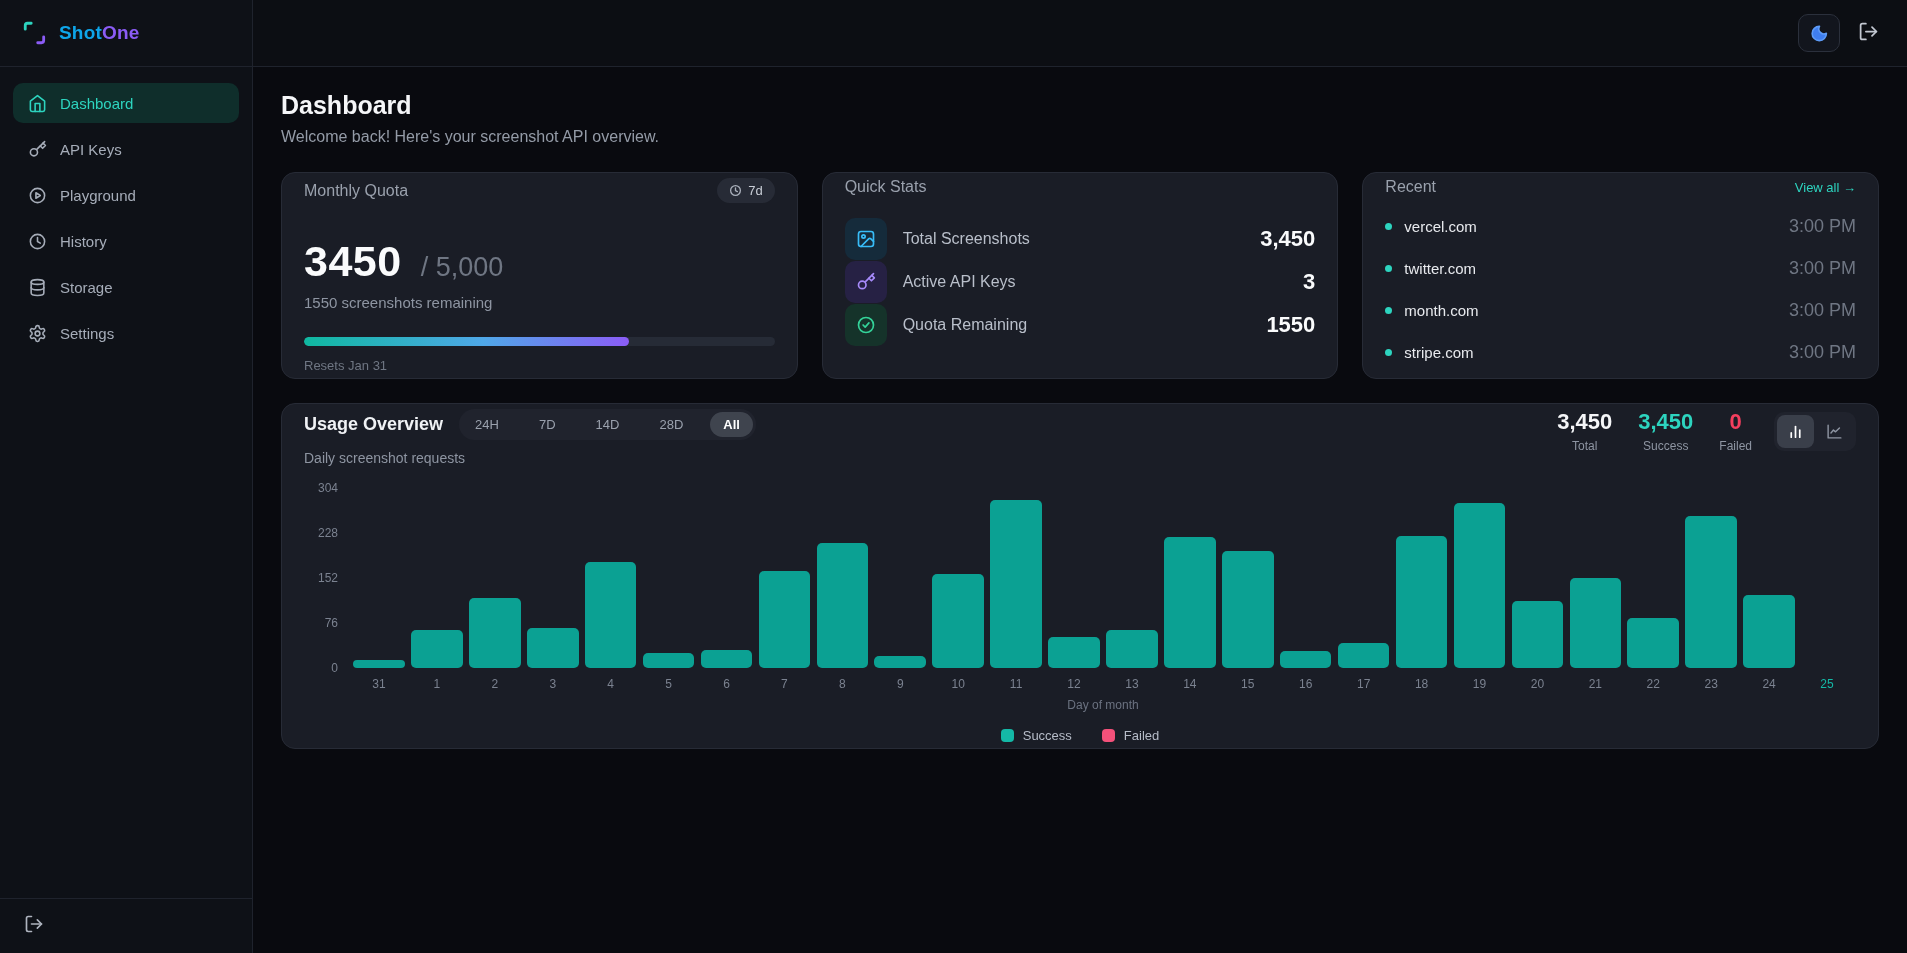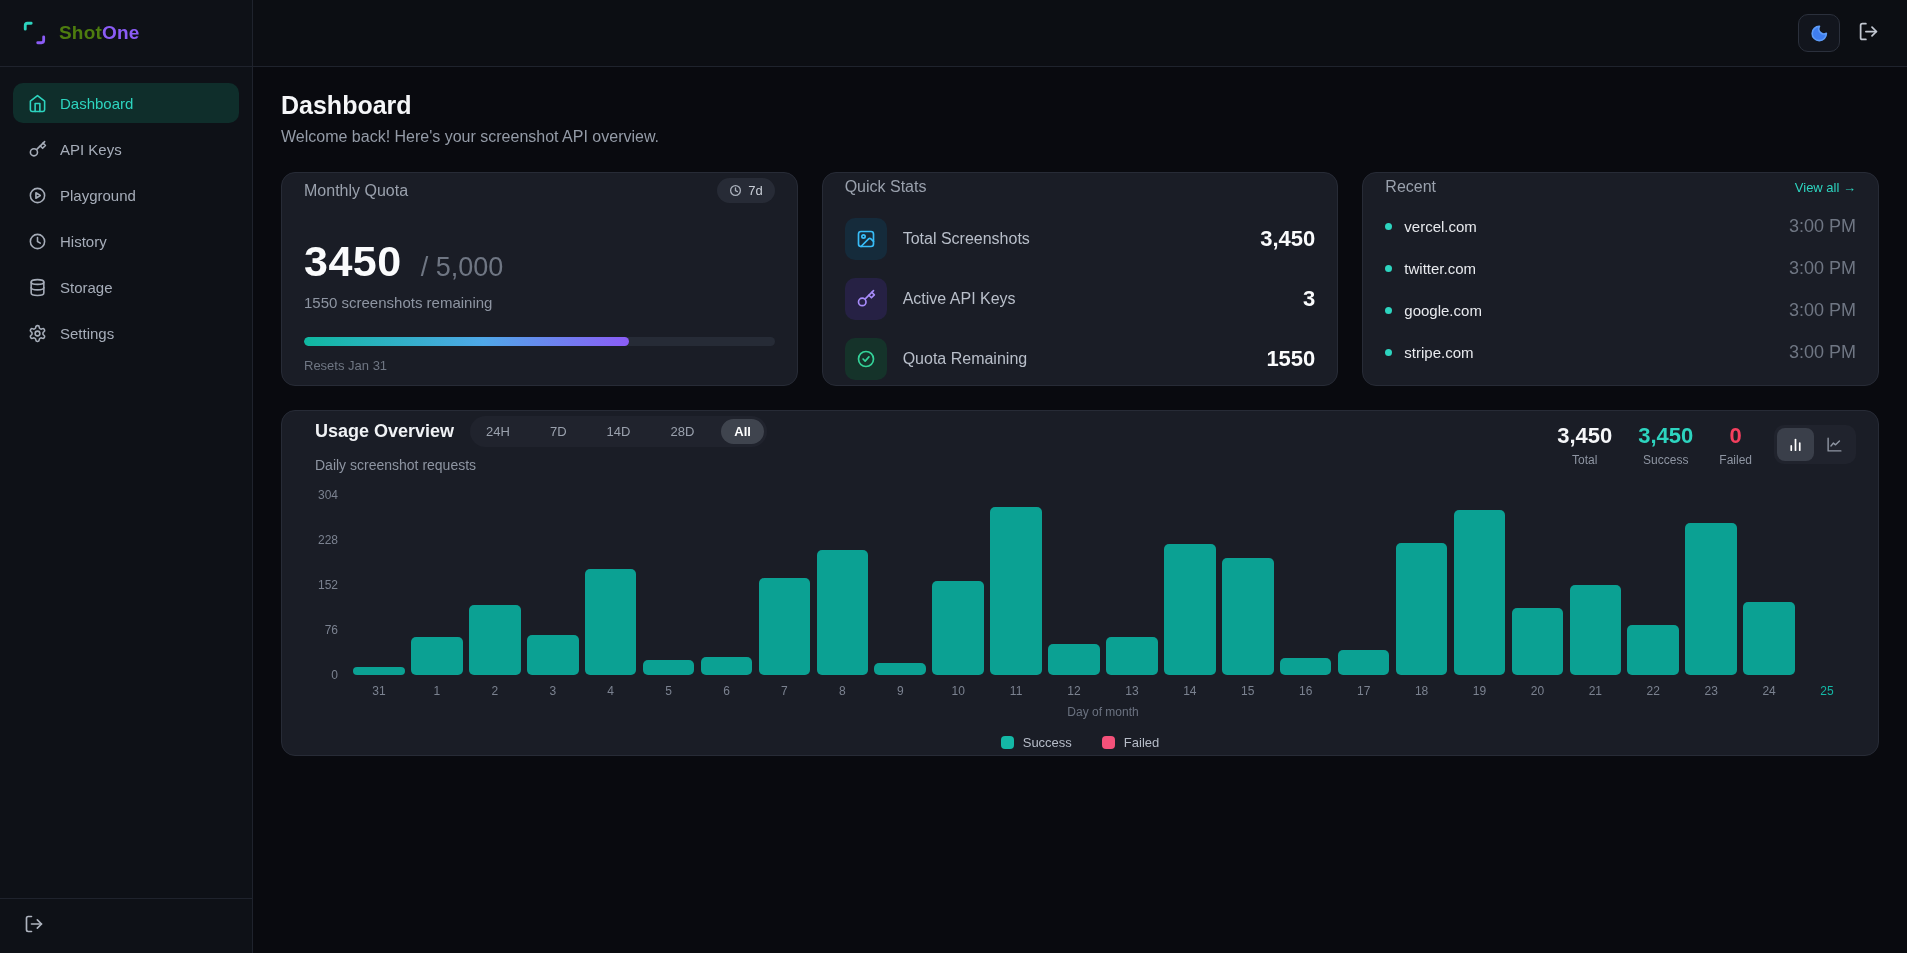--- a/index.html
+++ b/index.html
@@ -12,21 +12,21 @@
 
   
   .sidebar {
     width:253px; height:100%; background:#0e1117;
     border-right:1px solid #1f232d; display:flex; flex-direction:column; flex-shrink:0;
   }
   .logo-row { height:67px; display:flex; align-items:center; gap:11px; padding:0 22px;
     border-bottom:1px solid #1f232d; }
   .logo-row svg { width:26px; height:26px; }
   .logo-text { font-size:19px; font-weight:bold; letter-spacing:.2px; }
-  .logo-teal { color:#4d7c0f; }
+  .logo-teal { color:#0ea5e9; }
   .logo-purple { color:#8b5cf6; }
   nav { padding:16px 13px; display:flex; flex-direction:column; gap:6px; }
   .nav-item {
     display:flex; align-items:center; gap:13px; height:40px; padding:0 15px;
     border-radius:10px; color:#a6adb9; font-size:15px; cursor:pointer;
   }
   .nav-item svg { width:19px; height:19px; flex-shrink:0; }
   .nav-item.active { background:#0f2e2b; color:#2dd4bf; }
   .sidebar-footer { margin-top:auto; border-top:1px solid #1f232d; padding:15px 24px; }
   .sidebar-footer svg { width:20px; height:20px; color:#aeb4bf; cursor:pointer; }
@@ -65,41 +65,41 @@
   .quota-number-row { margin-top:34px; display:flex; align-items:baseline; gap:19px; }
   .quota-used { font-size:43px; font-weight:bold; color:#fafbfc; letter-spacing:.5px; }
   .quota-limit { font-size:27px; color:#6f7683; }
   .quota-remaining { font-size:15px; color:#8e95a2; margin-top:8px; }
   .progress-track { margin-top:26px; height:9px; border-radius:5px; background:#262b36; overflow:hidden; }
   .progress-fill { height:100%; border-radius:5px;
     background:linear-gradient(90deg,#0fb8a0,#4fa8e8 55%,#8b5cf6); }
   .quota-resets { font-size:13px; color:#6f7683; margin-top:12px; }
 
   
-  .stat-rows { margin-top:22px; display:flex; flex-direction:column; gap:18px; }
+  .stat-rows { margin-top:22px; display:flex; flex-direction:column; gap:1px; }
   .stat-row { display:flex; align-items:center; gap:16px; }
   .stat-icon { width:42px; height:42px; border-radius:10px; display:flex; align-items:center; justify-content:center; }
   .stat-icon svg { width:20px; height:20px; }
   .stat-icon.blue  { background:#152b3b; color:#38bdf8; }
   .stat-icon.purple{ background:#262144; color:#a78bfa; }
   .stat-icon.green { background:#15332a; color:#34d399; }
   .stat-label { flex:1; font-size:16px; color:#b9bfca; }
   .stat-value { font-size:22px; font-weight:bold; color:#fafbfc; }
 
   
   .view-all { font-size:13px; color:#2dd4bf; cursor:pointer; }
   .recent-rows { margin-top:20px; display:flex; flex-direction:column; gap:21px; }
   .recent-row { display:flex; align-items:center; gap:12px; }
   .dot { width:7px; height:7px; border-radius:50%; background:#2dd4bf; flex-shrink:0; }
   .recent-domain { flex:1; font-size:15px; color:#e8eaee; }
   .recent-time { font-size:18px; color:#6f7683; }
 
   
   .usage-card { margin-top:24px; }
-  .usage-head { display:flex; align-items:center; justify-content:space-between;margin-left:11px; }
+  .usage-head { display:flex; align-items:flex-start; justify-content:space-between; }
   .usage-title-row { display:flex; align-items:center; gap:16px; }
   .usage-title { font-size:18px; font-weight:bold; color:#f0f2f5; }
   .range-pills { display:inline-flex; background:#20232d; border-radius:999px; padding:3px; gap:14px; }
   .pill { border:none; background:transparent; color:#9aa1ad; font-size:13px; padding:5px 13px;
     border-radius:999px; cursor:pointer; font-family:inherit; }
   .pill.active { background:#3f444e; color:#fff; font-weight:bold; }
   .usage-subtitle { font-size:14px; color:#8e95a2; margin-top:10px; }
   .usage-right { display:flex; align-items:center; gap:22px; }
   .totals { display:flex; gap:26px; }
   .total-col { text-align:center; }
@@ -292,21 +292,21 @@
               <span class="recent-domain">vercel.com</span>
               <span class="recent-time">3:00 PM</span>
             </div>
             <div class="recent-row">
               <span class="dot"></span>
               <span class="recent-domain">twitter.com</span>
               <span class="recent-time">3:00 PM</span>
             </div>
             <div class="recent-row">
               <span class="dot"></span>
-              <span class="recent-domain">google.com</span>
+              <span class="recent-domain">month.com</span>
               <span class="recent-time">3:00 PM</span>
             </div>
             <div class="recent-row">
               <span class="dot"></span>
               <span class="recent-domain">stripe.com</span>
               <span class="recent-time">3:00 PM</span>
             </div>
           </div>
         </section>
       </div>

